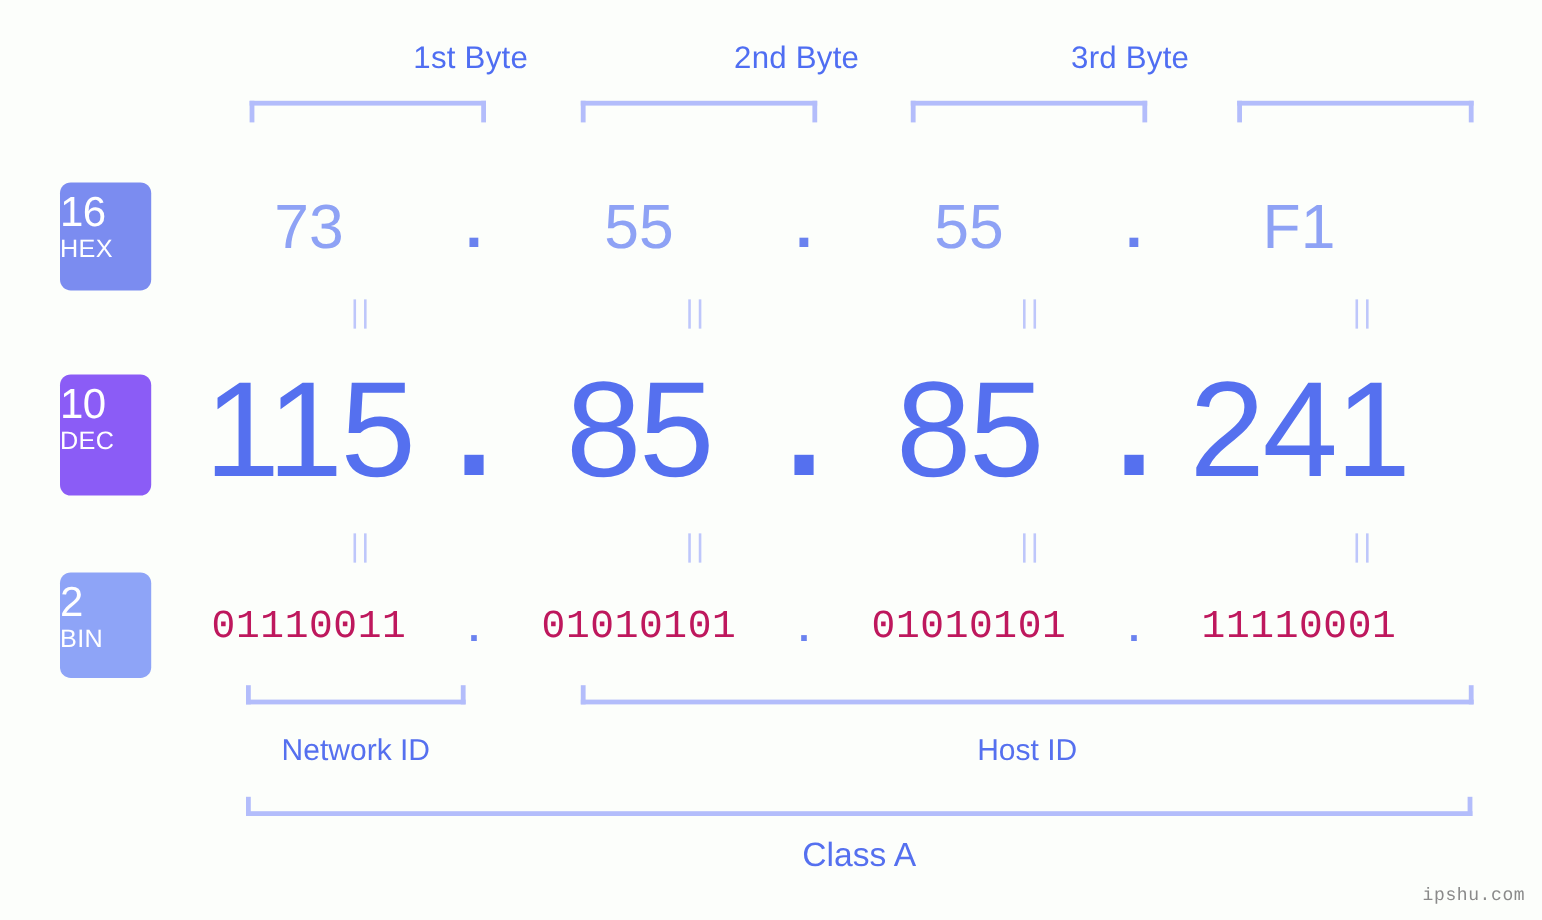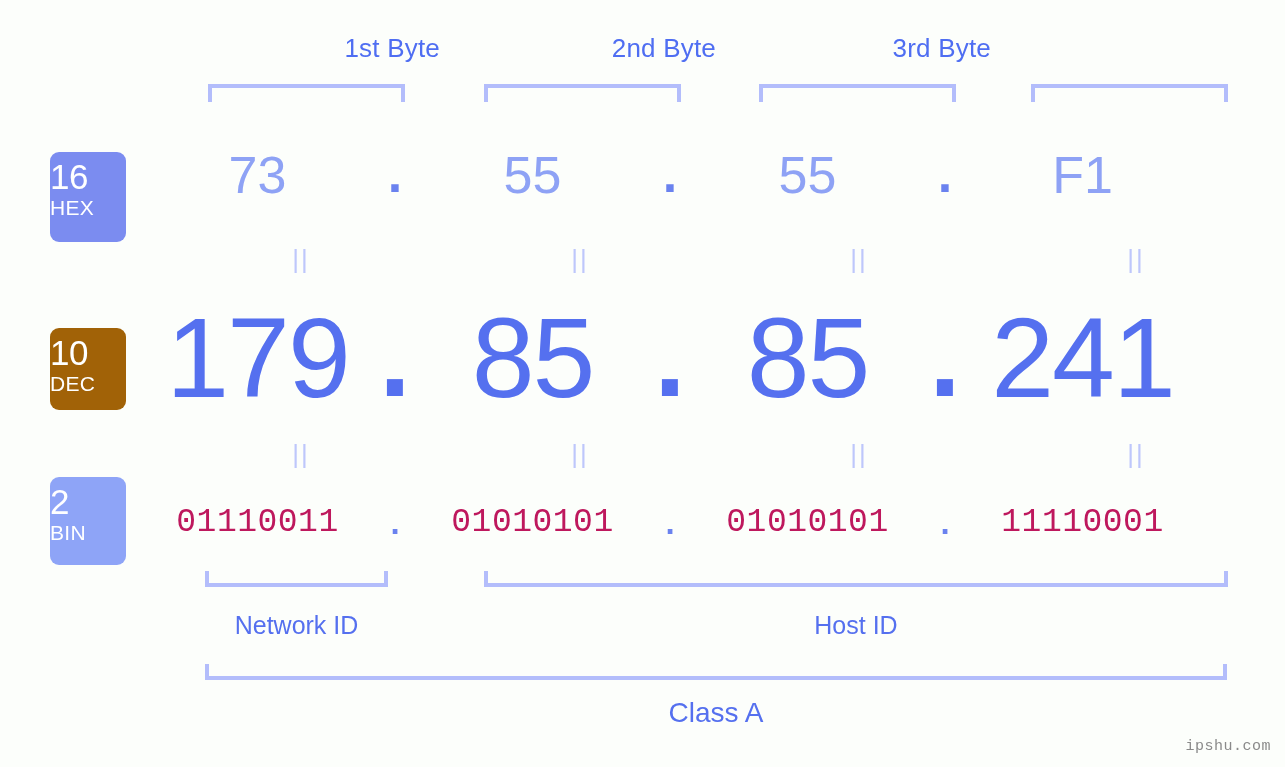--- a/index.html
+++ b/index.html
@@ -72,21 +72,21 @@
     letter-spacing: -0.5px;
   }
   .badge .abbr {
     display: block;
     font-size: 21px;
     font-weight: 400;
     margin-top: 3px;
     letter-spacing: 0.3px;
   }
   #badge-hex { top: 152px; height: 90px; background: #7b8cf0; }
-  #badge-dec { top: 312px; height: 82px; background: #a16207; margin-top: 16px; }
+  #badge-dec { top: 312px; height: 101px; background: #8b5cf6; }
   #badge-bin { top: 477px; height: 88px; background: #8ea4f7; }
 
   
   .row {
     position: absolute;
     left: 150px;
     width: 1135px;
     display: flex;
     align-items: center;
   }
@@ -94,21 +94,21 @@
     text-align: center;
     white-space: nowrap;
   }
   .sep {
     text-align: center;
     white-space: nowrap;
   }
 
   
   #row-hex {
-    top: 135px;
+    top: 150px;
     height: 80px;
   }
   #row-hex .cell {
     width: 215px;
     font-size: 52px;
     color: #8ea2f5;
     font-family: "Liberation Sans", sans-serif;
     font-weight: 400;
   }
   #row-hex .sep {
@@ -241,21 +241,21 @@
     <div class="sep">.</div>
     <div class="cell">F1</div>
   </div>
 
   <div class="eq eq-top" style="left:287px;">||</div>
   <div class="eq eq-top" style="left:566px;">||</div>
   <div class="eq eq-top" style="left:845px;">||</div>
   <div class="eq eq-top" style="left:1122px;">||</div>
 
   <div class="row" id="row-dec">
-    <div class="cell">179</div>
+    <div class="cell">115</div>
     <div class="sep">.</div>
     <div class="cell">85</div>
     <div class="sep">.</div>
     <div class="cell">85</div>
     <div class="sep">.</div>
     <div class="cell">241</div>
   </div>
 
   <div class="eq eq-bot" style="left:287px;">||</div>
   <div class="eq eq-bot" style="left:566px;">||</div>

